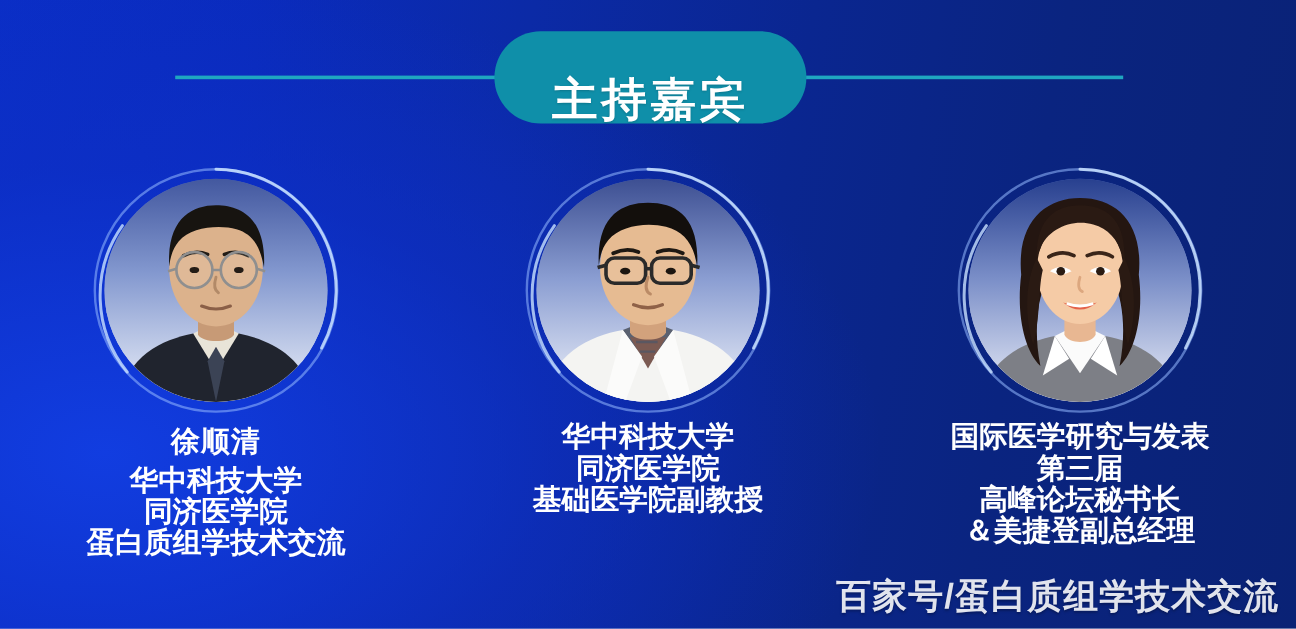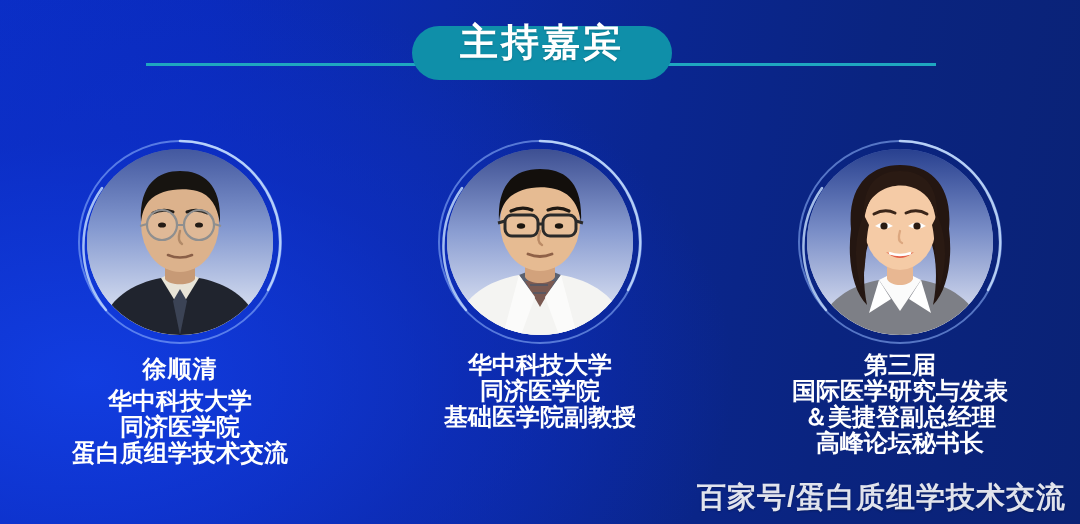--- a/index.html
+++ b/index.html
@@ -38,27 +38,26 @@
     background: #1fa7c0;
   }
   .rule.left  { left: 146px;  width: 272px; }
   .rule.right { left: 666px;  width: 270px; }
 
   .title-badge {
     position: absolute;
     left: 412px;
     top: 26px;
     width: 260px;
-    height: 54px;
+    height: 77px;
     border-radius: 39px;
     background: #0f8fa9;
     display: flex;
-    align-items: flex-start;
+    align-items: flex-end;
     justify-content: center;
-    font-family: Liberation Mono, monospace;
   }
   .title-badge .title-text {
     color: #ffffff;
     font-size: 38px;
     font-weight: bold;
     letter-spacing: 3px;
     line-height: 1;
     white-space: nowrap;
     text-shadow: 0 1px 2px rgba(0,0,0,0.18);
   }
@@ -310,24 +309,24 @@
             <circle cx="110" cy="77" r="3.6" fill="#2a1b12"></circle>
 
             <path d="M 93 82 q -3 10 2 12" stroke="#dca77f" stroke-width="2.3" fill="none" stroke-linecap="round"></path>
 
             <path d="M 79 103 q 14 12 28 0 q -14 6 -28 0 Z" fill="#e4624a"></path>
             <path d="M 82 104 q 11 4 22 0" stroke="#ffffff" stroke-width="2.4" fill="none"></path>
           </svg>
         </div>
       </div>
       <div class="affil">
+        <div class="affil-line">国际医学研究与发表</div>
         <div class="affil-line">第三届</div>
-        <div class="affil-line">国际医学研究与发表</div>
+        <div class="affil-line">高峰论坛秘书长</div>
         <div class="affil-line">＆美捷登副总经理</div>
-        <div class="affil-line">高峰论坛秘书长</div>
       </div>
     </div>
 
   </div>
 
   <div class="watermark">百家号/蛋白质组学技术交流</div>
 
 </div>
 
 </body></html>

